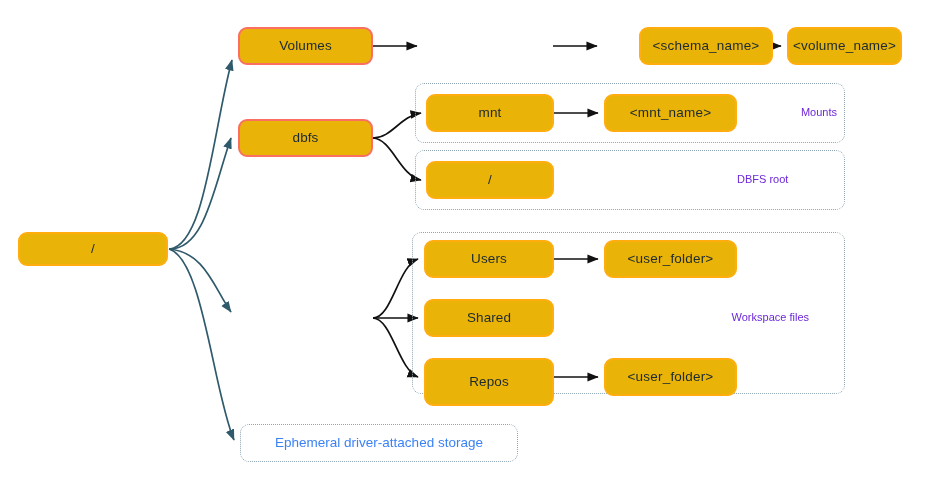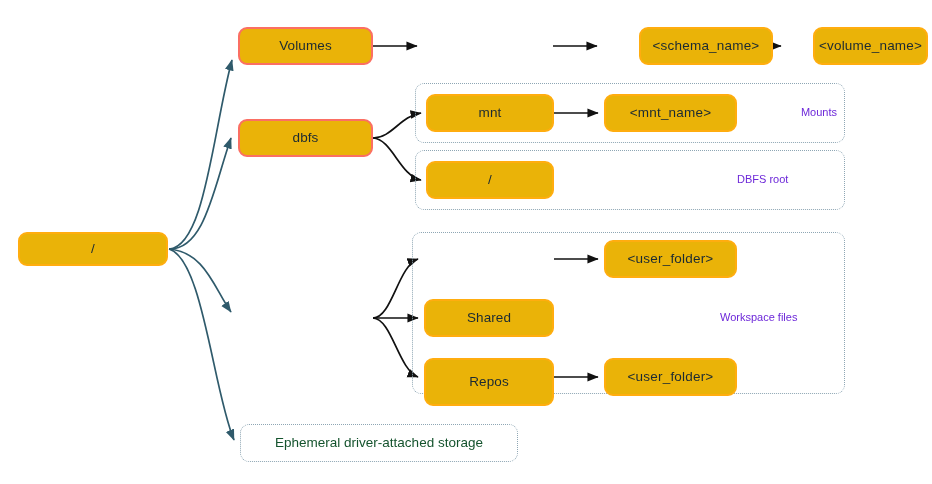--- a/index.html
+++ b/index.html
@@ -70,21 +70,21 @@
   .ghost-node {
     position: absolute;
     box-sizing: border-box;
     display: flex;
     align-items: center;
     justify-content: center;
     border: 1.6px dotted #8ea6b4;
     border-radius: 9px;
     background: #ffffff;
     font-size: 13.5px;
-    color: #14532d;
+    color: #3b82f6;
     line-height: 1;
     z-index: 3;
   }
 </style>
 </head>
 <body>
 
 <div id="canvas">
 
   <svg id="edges" viewBox="0 0 932 484" xmlns="http://www.w3.org/2000/svg">
@@ -125,33 +125,34 @@
     </g>
   </svg>
 
   <div class="group" style="left:415px; top:83px; width:430px; height:60px;"></div>
   <div class="group-label" style="left:745px; top:107px; width:92px; text-align:right;">Mounts</div>
 
   <div class="group" style="left:415px; top:150px; width:430px; height:60px;"></div>
   <div class="group-label" style="left:737px; top:174px; width:100px; text-align:left;">DBFS root</div>
 
   <div class="group" style="left:412px; top:232px; width:433px; height:162px;"></div>
-  <div class="group-label" style="left:720px; top:312px; width:117px; text-align:left;">Workspace files</div>
+  <div class="group-label" style="left:692px; top:312px; width:117px; text-align:right;">Workspace files</div>
 
   <div class="node orange" style="left:18px; top:232px; width:150px; height:34px;">/</div>
 
   <div class="node red" style="left:238px; top:27px; width:135px; height:38px;">Volumes</div>
   <div class="node orange mono-ish" style="left:603px; top:27px; width:134px; height:38px;margin-left:36px;">&lt;schema_name&gt;</div>
-  <div class="node orange mono-ish" style="left:787px; top:27px; width:115px; height:38px;margin-left:26px;">&lt;volume_name&gt;</div>
+  <div class="node orange mono-ish" style="left:787px; top:27px; width:115px; height:38px;">&lt;volume_name&gt;</div>
 
   <div class="node red" style="left:238px; top:119px; width:135px; height:38px;">dbfs</div>
   <div class="node orange" style="left:426px; top:94px; width:128px; height:38px;">mnt</div>
   <div class="node orange mono-ish" style="left:604px; top:94px; width:133px; height:38px;">&lt;mnt_name&gt;</div>
   <div class="node orange" style="left:426px; top:161px; width:128px; height:38px;">/</div>
 
+  <div class="node orange" style="left:424px; top:240px; width:130px; height:38px;">Users</div>
   <div class="node orange mono-ish" style="left:604px; top:240px; width:133px; height:38px;">&lt;user_folder&gt;</div>
   <div class="node orange" style="left:424px; top:299px; width:130px; height:38px;">Shared</div>
   <div class="node orange" style="left:424px; top:358px; width:130px; height:48px;">Repos</div>
   <div class="node orange mono-ish" style="left:604px; top:358px; width:133px; height:38px;">&lt;user_folder&gt;</div>
 
   <div class="ghost-node" style="left:240px; top:424px; width:278px; height:38px;">Ephemeral driver-attached storage</div>
 
 </div>
 
 </body></html>

